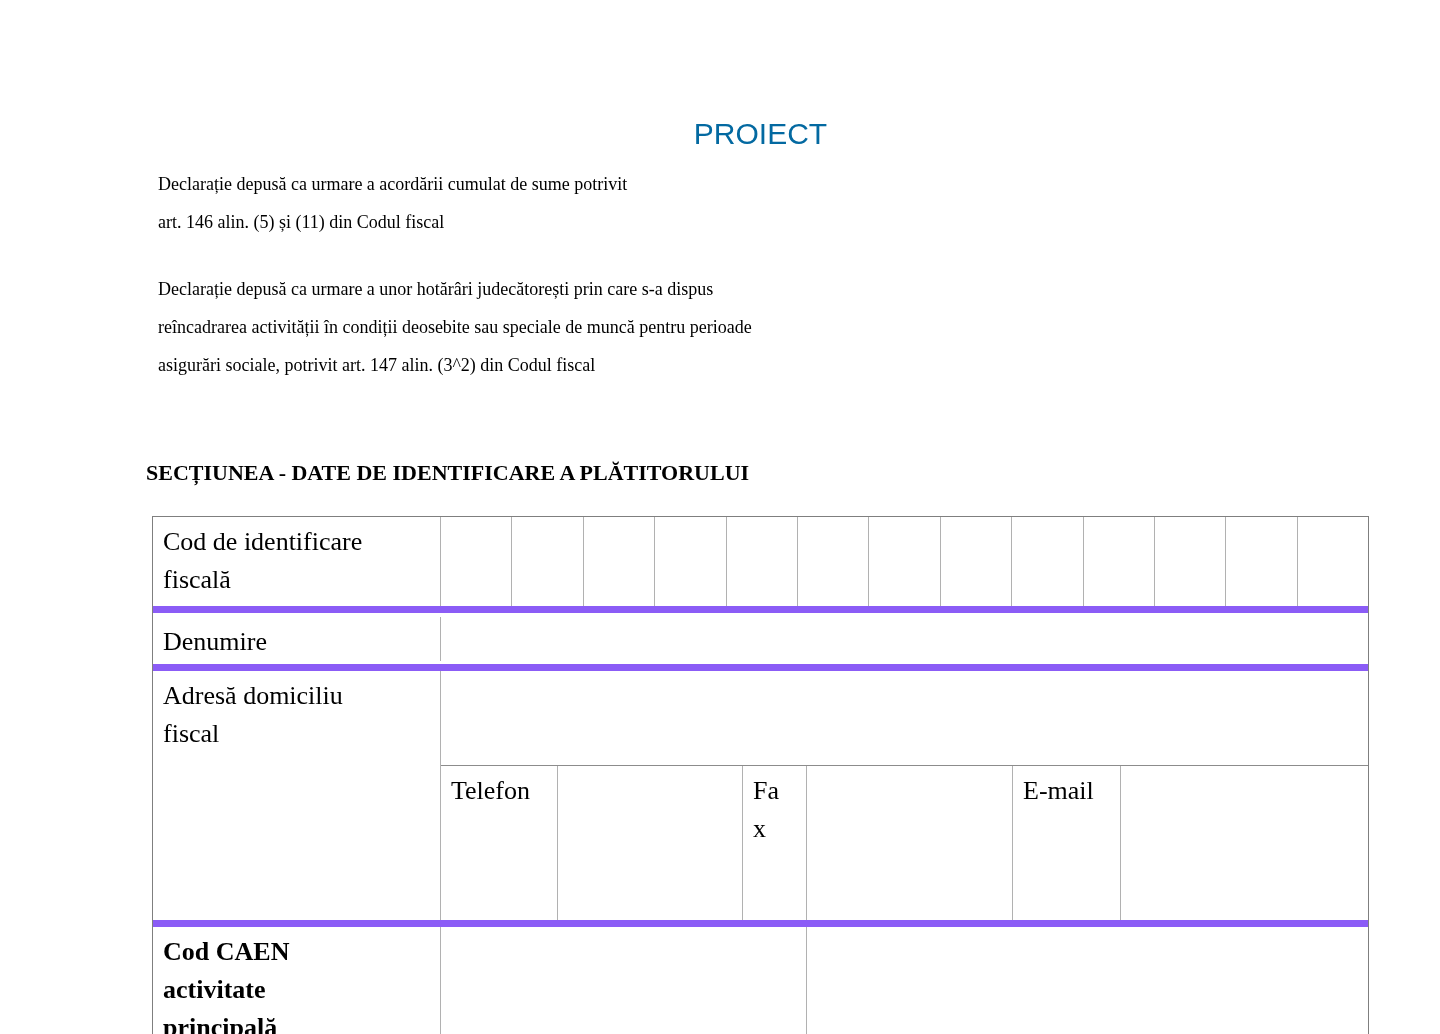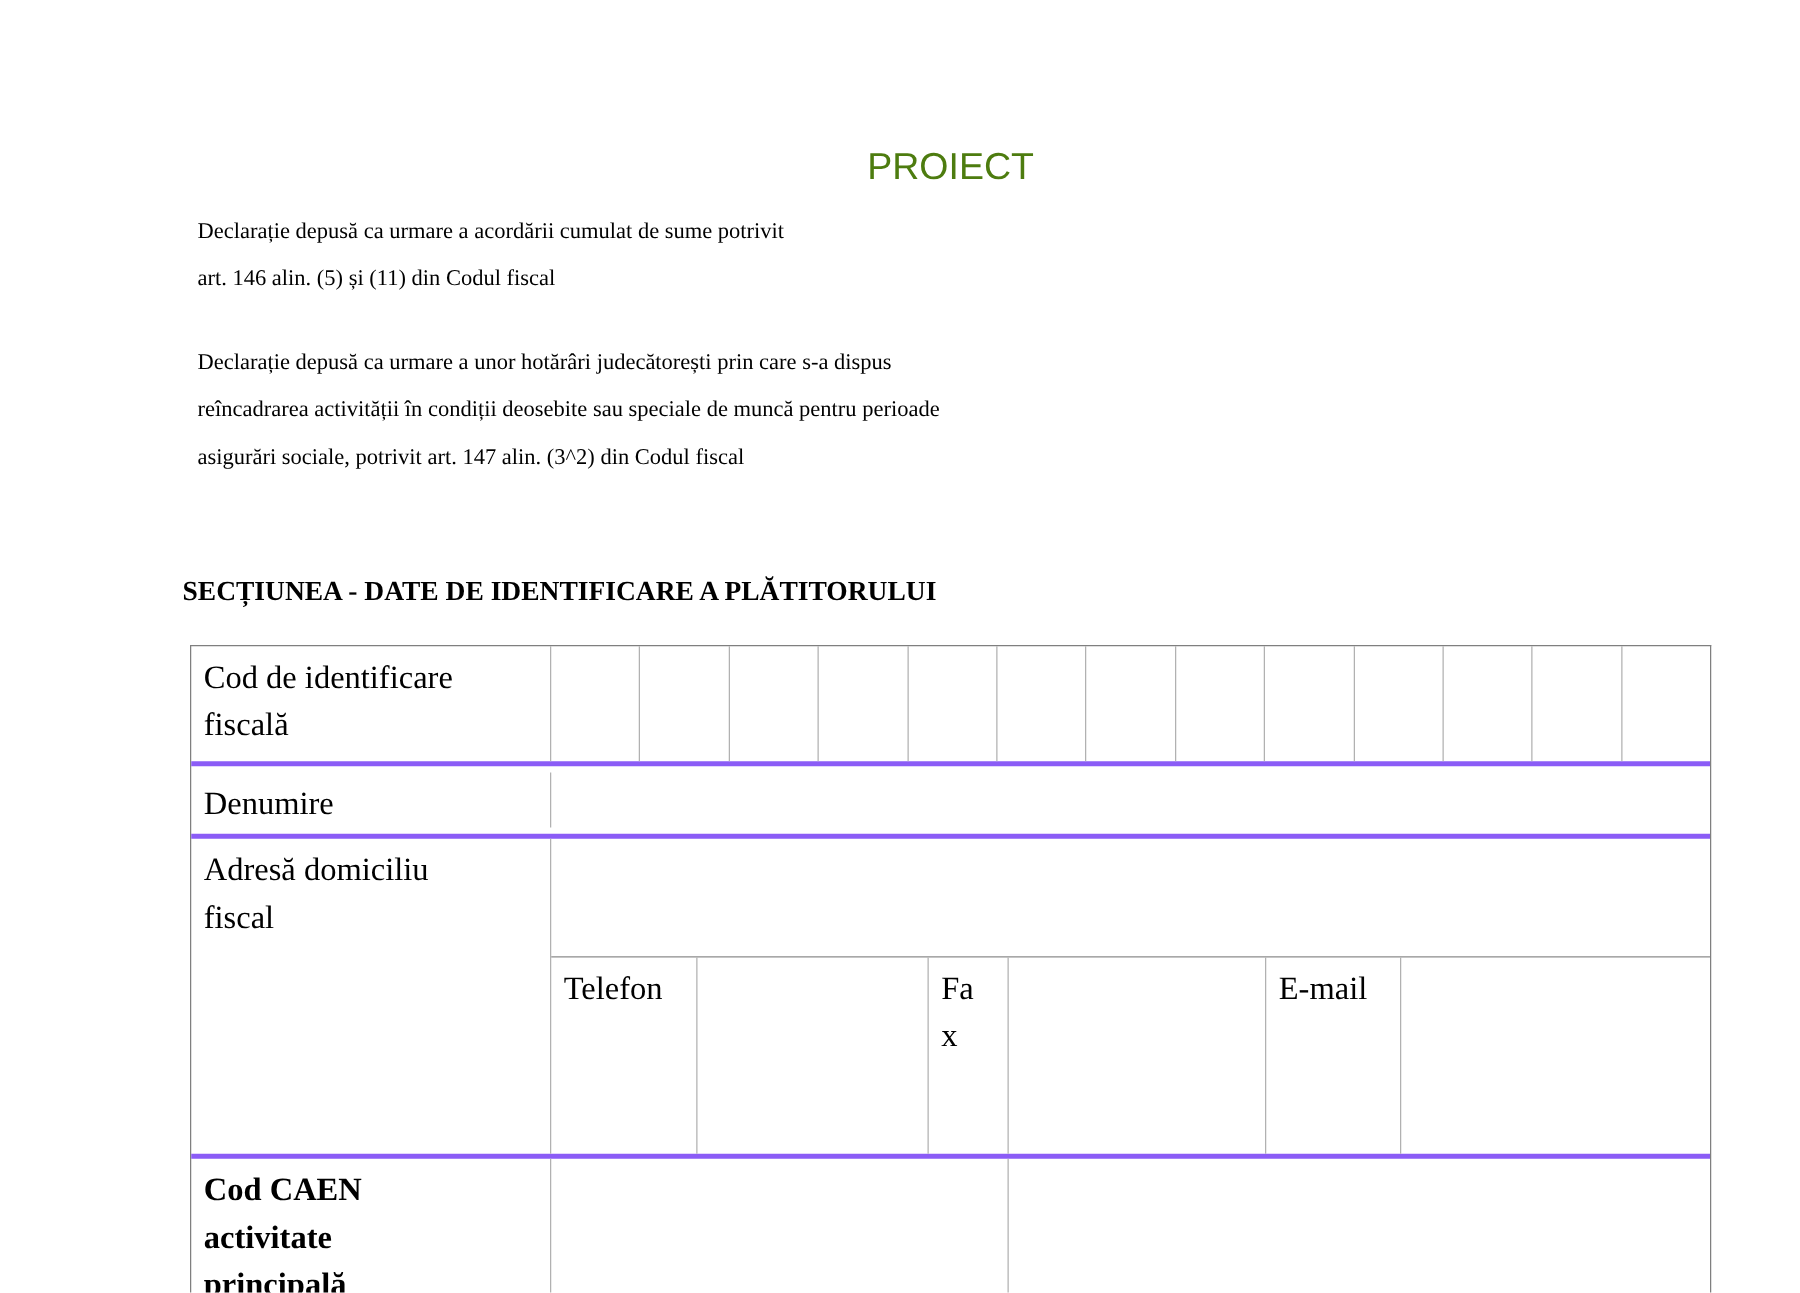--- a/index.html
+++ b/index.html
@@ -9,39 +9,39 @@
     overflow: hidden;
     font-family: "Liberation Serif", "DejaVu Serif", serif;
     color: #000000;
   }
   .page { position: relative; width: 1440px; height: 1034px; }
 
   .title {
     position: absolute; left: 152px; top: 117px; width: 1217px;
     text-align: center;
     font-family: "Liberation Sans", "DejaVu Sans", sans-serif;
-    font-size: 30px; line-height: 34px; color: #4d7c0f;
+    font-size: 30px; line-height: 34px; color: #0369a1;
   }
 
   .para { position: absolute; left: 158px; font-size: 18px; line-height: 38px; }
   .para-1 { top: 165px; width: 1100px; }
   .para-2 { top: 270px; width: 1150px; }
 
   .section-heading {
     position: absolute; left: 146px; top: 454px; width: 1220px;
     font-size: 22px; line-height: 38px; font-weight: bold;
   }
 
   
   .form-table {
     position: absolute; left: 152px; top: 516px; width: 1217px;
     border: 1px solid #7f7f7f; border-bottom: none;
     font-size: 26px; line-height: 38px;
   }
-  .row { display: flex; border-bottom: 4px solid #8b5cf6; }
+  .row { display: flex; border-bottom: 7px solid #8b5cf6; }
   .row:last-child { border-bottom: none; }
   .row-fiscal   { height: 96px; }
   .row-denumire { height: 58px; align-items: center; }
   .row-address  { height: 256px; }
   .row-caen     { height: 130px; }
 
   .cell { padding: 6px 10px 0 10px; }
   .label-cell { width: 288px; flex: 0 0 288px; border-right: 1px solid #b1b1b1; }
   .lbl { display: inline-block; }
   .lbl-fiscal  { max-width: 240px; }

